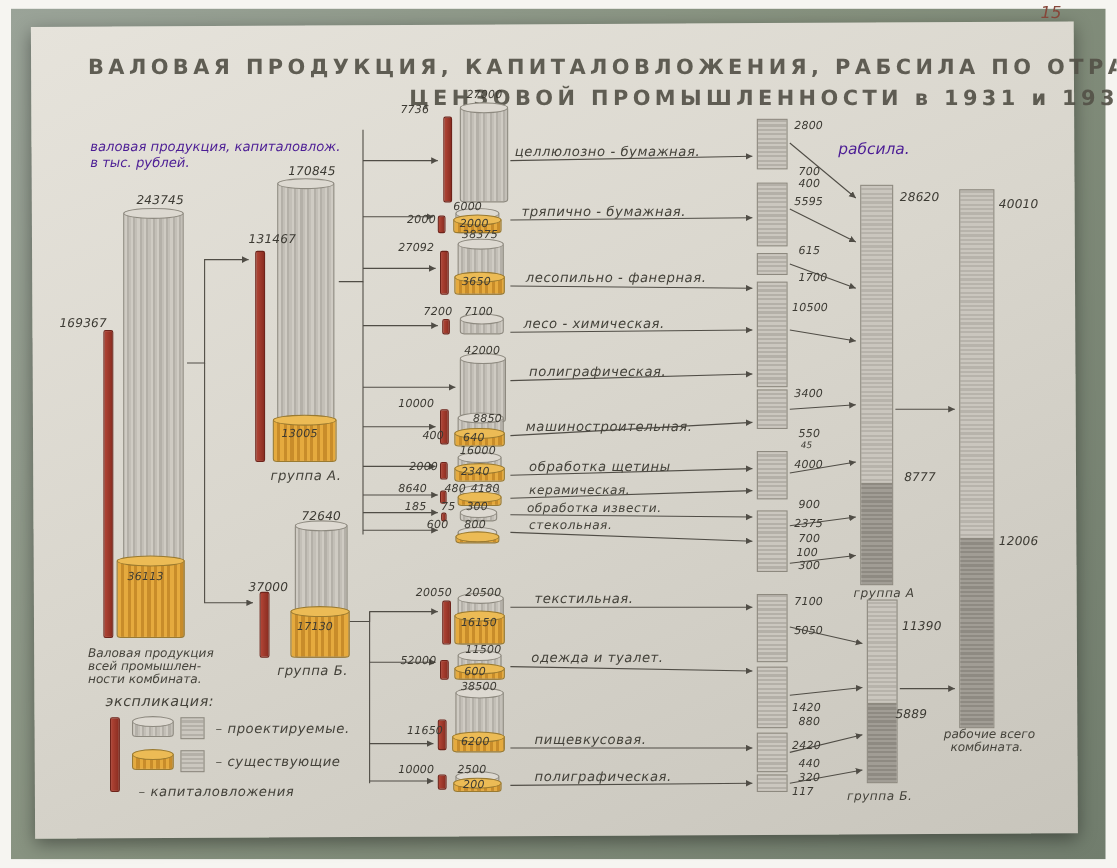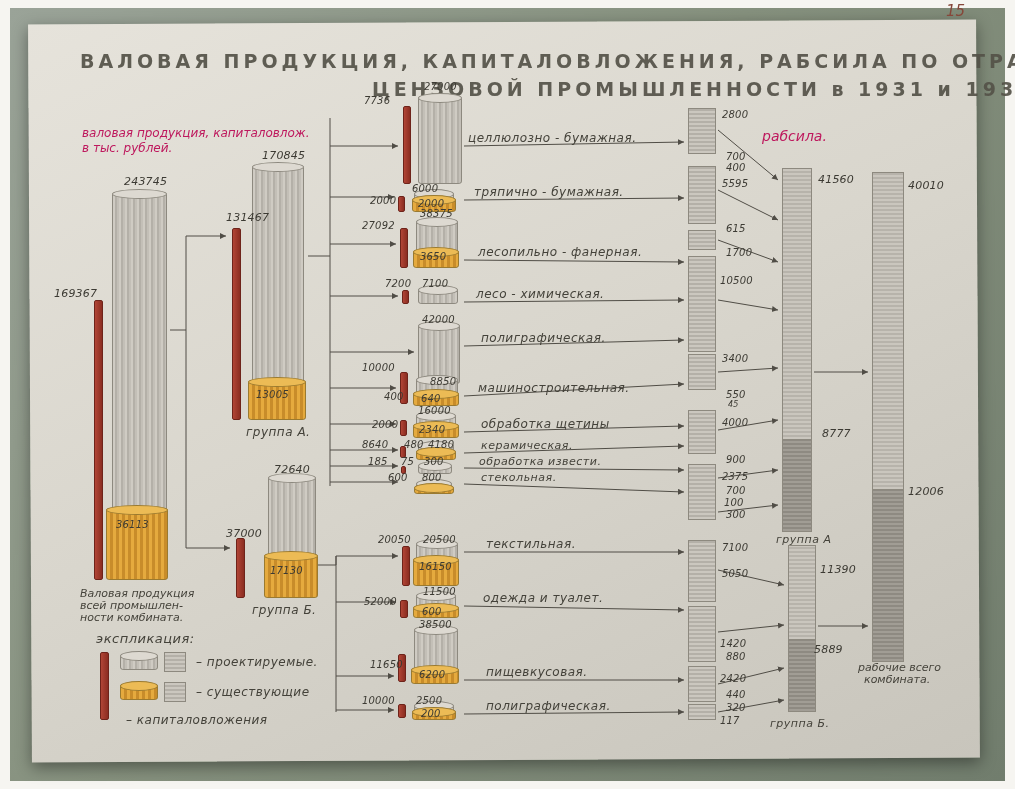--- a/index.html
+++ b/index.html
@@ -5,21 +5,21 @@
   *{margin:0;padding:0;box-sizing:border-box}
   html,body{width:1015px;height:789px}
   body{position:relative;overflow:hidden;background:#f6f5f1;font-family:"DejaVu Sans",sans-serif}
   .mat{position:absolute;left:10px;top:8px;width:995px;height:773px;
        background:linear-gradient(130deg,#9aa398 0%,#86917e 45%,#717d6d 100%)}
   .paper{position:absolute;left:30px;top:22px;width:948px;height:738px;
          background:linear-gradient(155deg,#e6e3db 0%,#d9d6cd 48%,#c8c5bc 100%);
          box-shadow:0 5px 16px rgba(0,0,0,.4);transform:rotate(-.3deg)}
   .title{position:absolute;font-weight:bold;font-size:19px;letter-spacing:4px;
          color:rgba(84,81,72,.92);white-space:nowrap}
-  .note{position:absolute;font-size:12px;font-style:italic;color:#be185d;white-space:nowrap}
+  .note{position:absolute;font-size:12px;font-style:italic;color:#4c1d95;white-space:nowrap}
   .v{position:absolute;font-size:10px;line-height:1;font-style:italic;color:#3c3a33;white-space:nowrap;letter-spacing:.2px;z-index:6}
   .v.big{font-size:11px}
   .lbl{position:absolute;font-size:12px;line-height:1.1;font-style:italic;color:#44423a;white-space:nowrap;letter-spacing:.5px;z-index:6}
   .cap{position:absolute;font-size:11px;line-height:1.15;font-style:italic;color:#45433b;white-space:nowrap;z-index:6}
   .cyl{position:absolute;z-index:3;border:1px solid #8d897f;border-radius:4px/3px;
        background:repeating-linear-gradient(90deg,#cfcbc3 0 2px,#b4b0a8 2px 4px,#c3bfb7 4px 6px)}
   .cyl::before{content:"";position:absolute;left:-1px;right:-1px;top:-4px;height:8px;
        background:#ddd9d1;border:1px solid #8d897f;border-radius:50%}
   .cylo{position:absolute;z-index:4;border:1px solid #9a7a30;border-radius:4px/3px;
        background:repeating-linear-gradient(90deg,#e5aa3e 0 3px,#c88c2a 3px 6px)}
@@ -309,21 +309,21 @@
 
 <span class="v" style="left:722px;top:543px">7100</span>
 <span class="v" style="left:722px;top:569px">5050</span>
 <span class="v" style="left:720px;top:639px">1420</span>
 <span class="v" style="left:726px;top:652px">880</span>
 <span class="v" style="left:720px;top:674px">2420</span>
 <span class="v" style="left:726px;top:690px">440</span>
 <span class="v" style="left:726px;top:703px">320</span>
 <span class="v" style="left:720px;top:716px">117</span>
 
-<span class="v big" style="left:818px;top:174px">41560</span>
+<span class="v big" style="left:818px;top:174px">28620</span>
 <span class="v big" style="left:822px;top:428px">8777</span>
 <span class="lbl" style="left:776px;top:534px;font-size:11px">группа А</span>
 
 <span class="v big" style="left:820px;top:564px">11390</span>
 <span class="v big" style="left:814px;top:644px">5889</span>
 <span class="lbl" style="left:770px;top:718px;font-size:11px">группа Б.</span>
 
 <span class="v big" style="left:908px;top:180px">40010</span>
 <span class="v big" style="left:908px;top:486px">12006</span>
 <span class="cap" style="left:858px;top:662px">рабочие всего</span>

